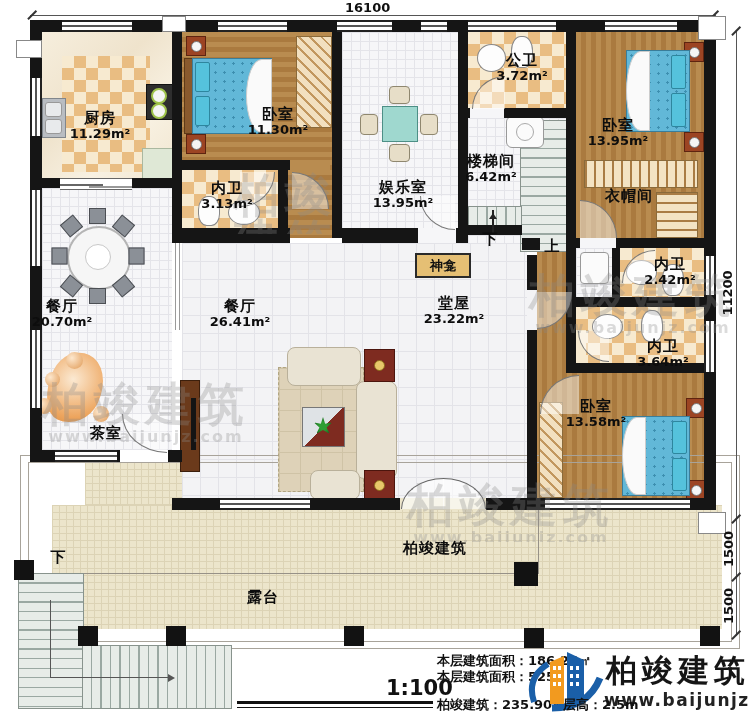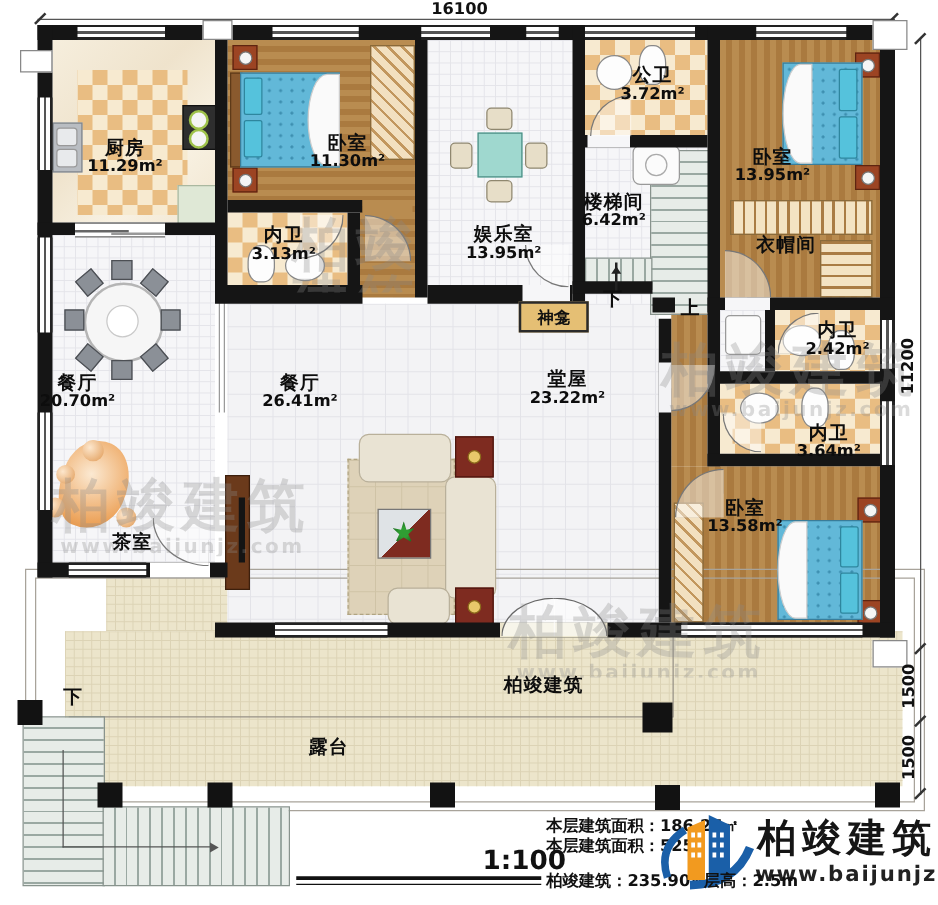--- a/index.html
+++ b/index.html
@@ -285,21 +285,21 @@
   <div class="furn" style="left:364px;top:349px;width:29px;height:31px;background:#7e2b20;border:1px solid #4c150d"></div>
   <div class="furn" style="left:374px;top:360px;width:9px;height:9px;border-radius:50%;background:#e8c96a;border:1px solid #8a6a1a"></div>
   <div class="furn" style="left:364px;top:470px;width:29px;height:29px;background:#7e2b20;border:1px solid #4c150d"></div>
   <div class="furn" style="left:374px;top:480px;width:9px;height:9px;border-radius:50%;background:#e8c96a;border:1px solid #8a6a1a"></div>
   <div class="furn" style="left:302px;top:407px;width:41px;height:38px;background:linear-gradient(135deg,#dfe3e6 50%,#7e2b20 50%);border:1px solid #777"></div>
   <div class="furn" style="left:314px;top:417px;width:18px;height:18px;background:radial-gradient(circle,#2f9e33 30%,#1c6e20 70%,transparent 72%);clip-path:polygon(50% 0,62% 38%,100% 30%,70% 58%,88% 95%,50% 72%,12% 95%,30% 58%,0 30%,38% 38%)"></div>
   <div class="tvcab" style="left:180px;top:380px;width:18px;height:90px"></div>
   <div class="tv" style="left:191px;top:398px;width:5px;height:52px"></div>
   <div class="furn" style="left:184px;top:452px;width:10px;height:10px;background:radial-gradient(circle,#2f9e33 40%,#1c6e20)"></div>
 
-  <div class="shrine" style="left:415px;top:241px;width:52px;height:21px">
+  <div class="shrine" style="left:415px;top:253px;width:52px;height:21px">
     <span>神龛</span>
   </div>
 
   <div class="cap" style="left:16px;top:40px;width:24px;height:16px"></div>
   <div class="cap" style="left:698px;top:16px;width:26px;height:22px"></div>
   <div class="cap" style="left:698px;top:512px;width:26px;height:20px"></div>
   <div class="cap" style="left:162px;top:16px;width:22px;height:14px"></div>
 
   <div class="rlabel" style="left:100px;top:110px">
     <span class="rname">厨房</span>

